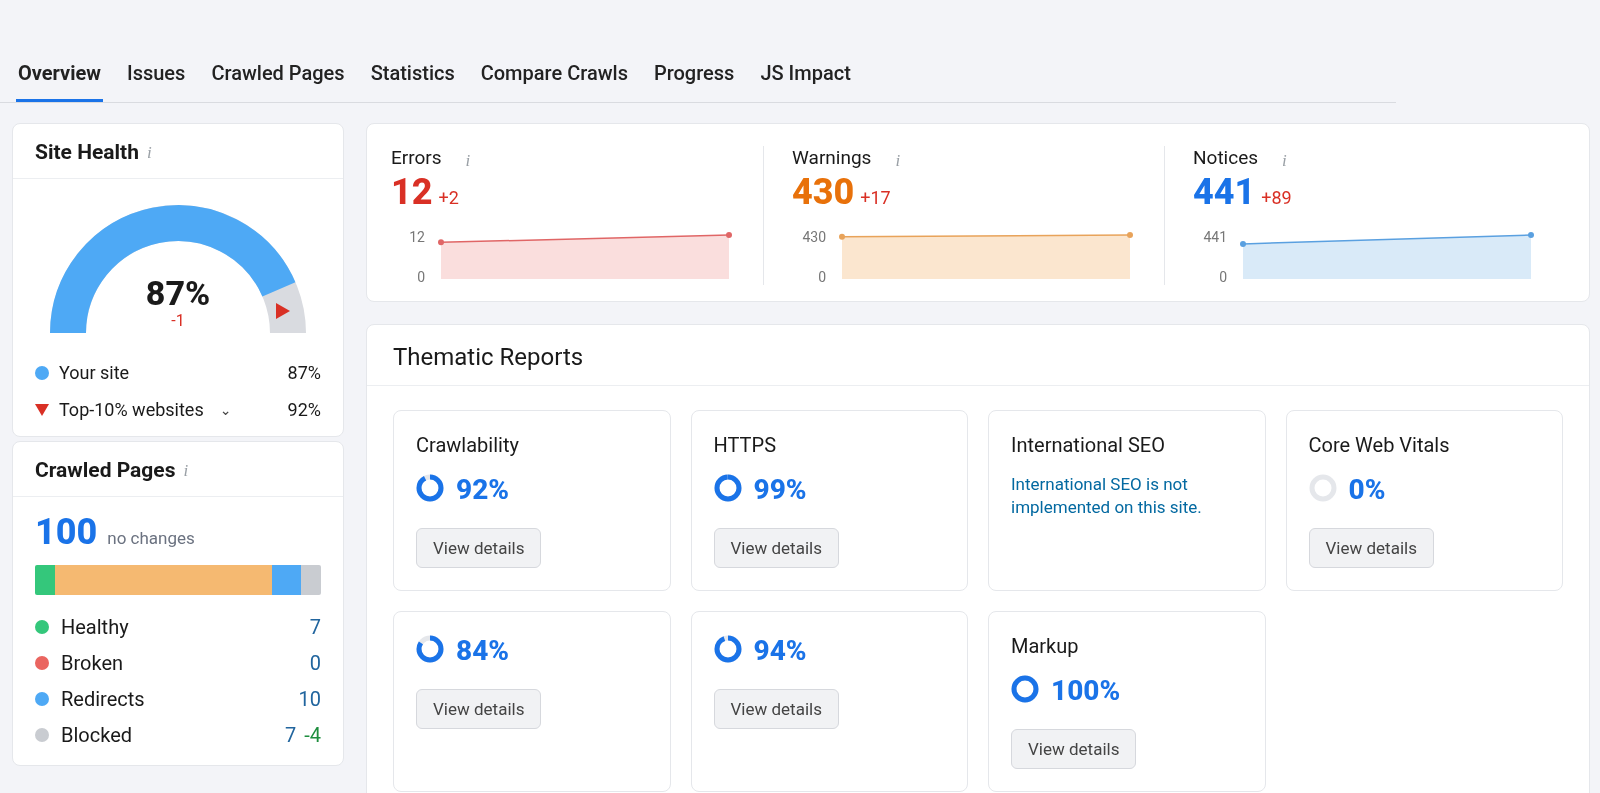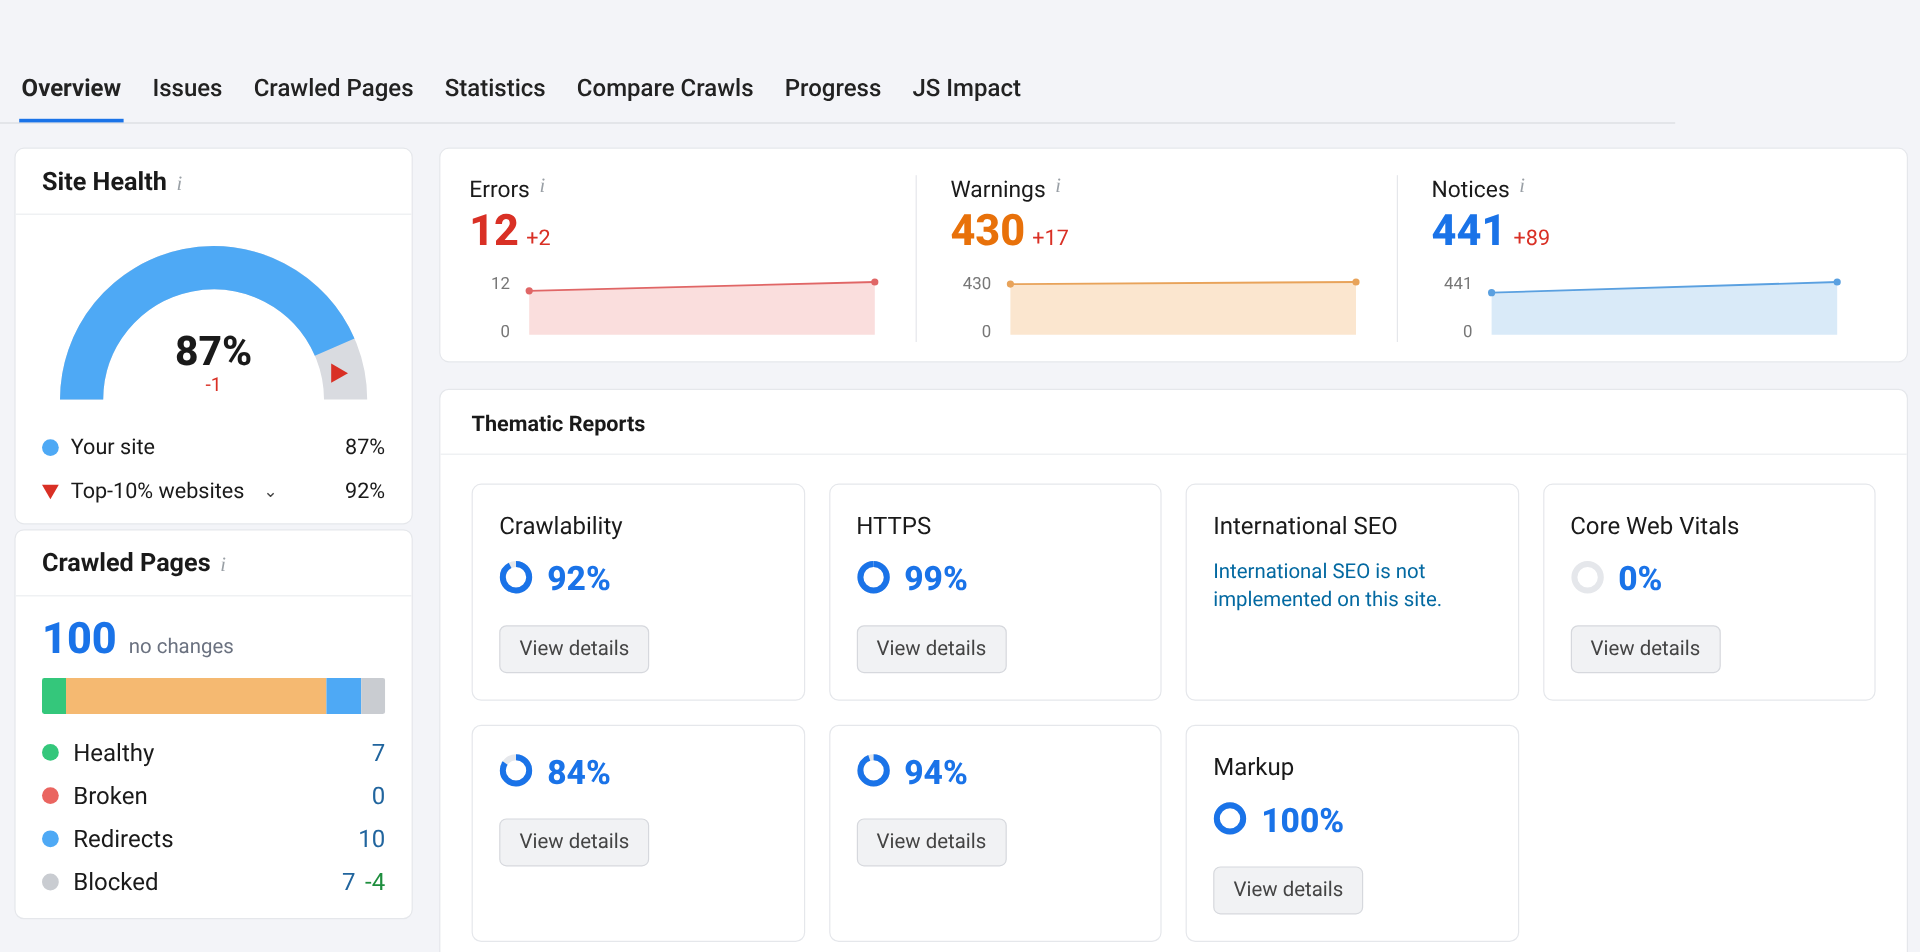--- a/index.html
+++ b/index.html
@@ -93,33 +93,33 @@
 .delta-green{ color:#1e8e3e; }
 .dot-green { background:#34c77b; }
 .dot-red   { background:#ea6560; }
 .dot-orange{ background:#f5b971; }
 .dot-grey  { background:#c9ccd1; }
 
 
 .metrics-card { display:flex; padding: 22px 24px 16px; gap:0; }
 .metric-col { flex:1; position:relative; padding-right: 28px; }
 .metric-col + .metric-col { border-left:1px solid #e5e7eb; padding-left:28px; }
-.metric-title-row { display:flex; align-items:flex-start; gap:8px; font-size:19px; }
+.metric-title-row { display:flex; align-items:flex-end; gap:24px; font-size:19px; }
 .metric-big { font-size:36px; font-weight:800; display:inline-block; }
 .metric-delta { font-size:18px; margin-left:6px; }
 .c-red { color:#d93025; }
 .c-orange { color:#e8710a; }
 .c-blue { color:#1a73e8; }
 .spark-wrap { display:flex; align-items:flex-end; margin-top:10px; height:62px; }
 .spark-axis { display:flex; flex-direction:column; justify-content:space-between; height:56px; font-size:14px; color:#777; margin-right:10px; text-align:right; width:34px; }
 .spark { flex:1; height:56px; }
 
 
 .thematic-head { display:flex; align-items:center; padding: 18px 26px 14px; border-bottom:1px solid #eceef1; }
-.thematic-title { font-size:18px; font-weight:700; }
+.thematic-title { font-size:24px; font-weight:400; }
 .reports-grid {
   display:grid;
   grid-template-columns: repeat(4, 1fr);
   gap: 20px;
   padding: 24px 26px 28px;
 }
 .report-card {
   border:1px solid #e5e7eb;
   border-radius:8px;
   padding: 22px 22px 22px;

